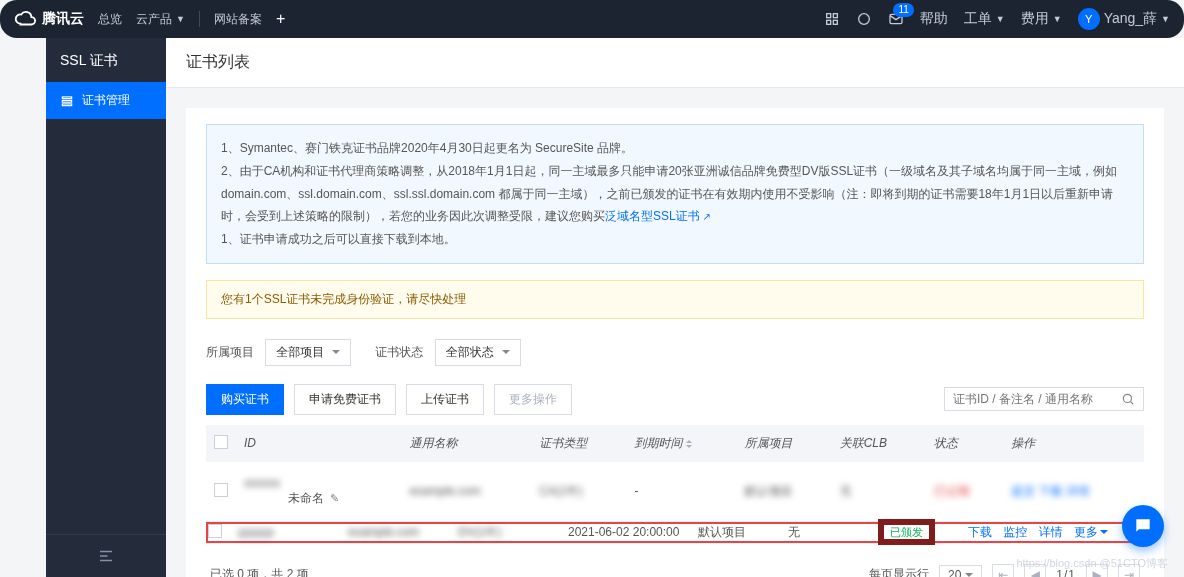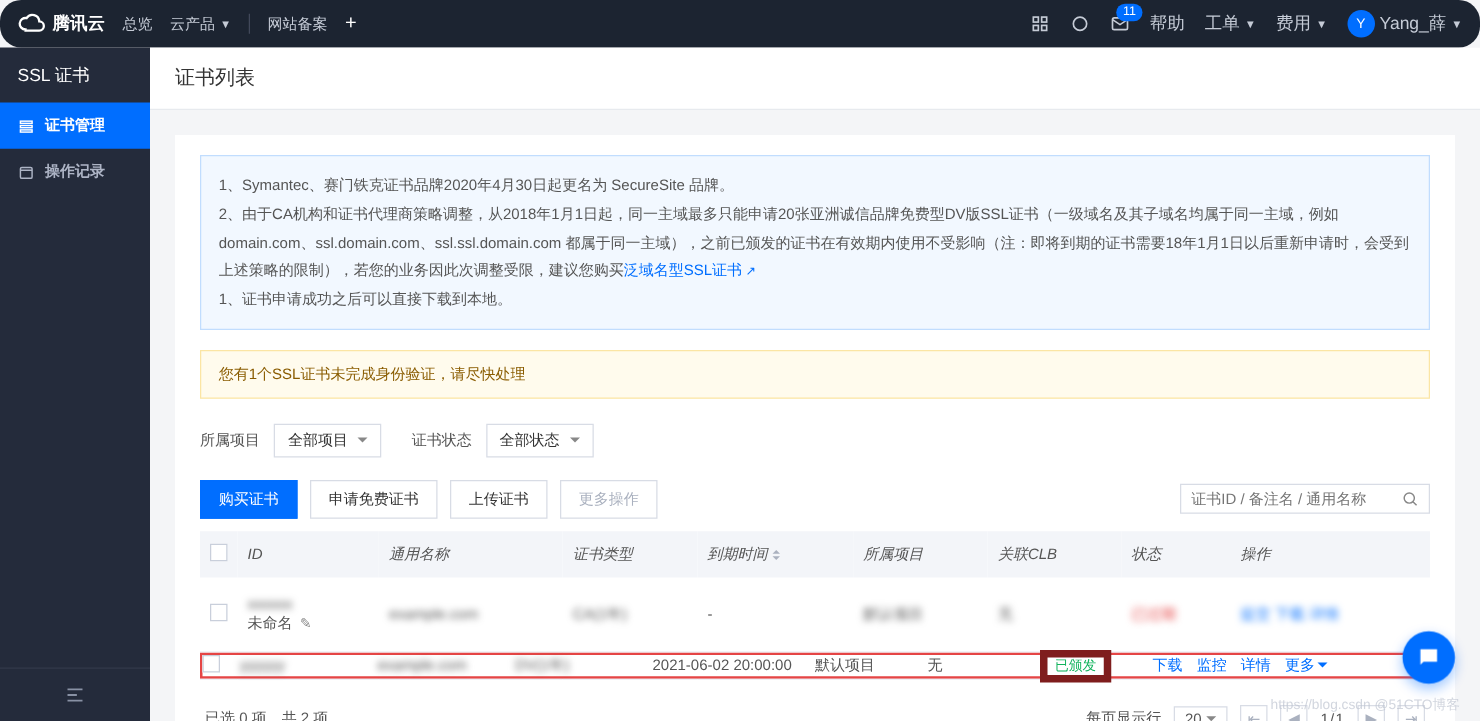--- a/index.html
+++ b/index.html
@@ -13,24 +13,24 @@
 .nav-link { color:#c5cbd6; font-size:12px; cursor:pointer; display:flex; align-items:center; gap:4px;}
 .nav-sep { width:1px; height:16px; background:#41485a; }
 .nav-plus { color:#fff; font-size:16px; cursor:pointer; font-weight:300; }
 
 .top-header .right { display:flex; align-items:center; gap:16px; height:100%;}
 .head-icon { color:#c5cbd6; cursor:pointer; position:relative; font-size:14px; display:flex; align-items:center; gap:4px;}
 .badge { position:absolute; top:-8px; right:-10px; background:#006eff; color:#fff; border-radius:8px; font-size:10px; padding:1px 5px; line-height:1.2;}
 .avatar-dot { width:22px; height:22px; border-radius:50%; background:#006eff; color:#fff; display:flex; align-items:center; justify-content:center; font-size:11px;}
 
 
-.shell { display:flex; height:calc(100vh - 38px); }
+.shell { display:flex; height:calc(100vh - 38px);padding-left:46px; }
 .sidebar { width:120px; background:#242b3b; color:#adb4c5; display:flex; flex-direction:column;}
 .side-title { color:#fff; padding:14px 14px 12px; font-size:14px; font-weight:500; }
-.side-item { display:flex; align-items:center; gap:8px; padding:10px 14px; cursor:pointer; font-size:12px;font-weight:bold; }
+.side-item { display:flex; align-items:center; gap:8px; padding:10px 14px; cursor:pointer; font-size:12px; }
 .side-item.active { background:#006eff; color:#fff; }
 .side-icon { width:14px; height:14px; display:inline-flex; align-items:center; justify-content:center; }
 .side-footer { margin-top:auto; padding:12px 0; display:flex; justify-content:center; border-top:1px solid #323a4b;}
 .side-footer svg { width:18px; height:18px; stroke:#8891a4; }
 
 .main { flex:1; display:flex; flex-direction:column; overflow:hidden;}
 .page-header { background:#fff; padding:14px 20px; font-size:16px; font-weight:500; border-bottom:1px solid #e7eaee; }
 .page-body { flex:1; padding:20px 20px 4px; overflow:auto; }
 .panel { background:#fff; padding:16px 20px; }
 
@@ -62,21 +62,21 @@
 .pill-red { color:#e54545; filter:blur(3px); }
 .pill-blue { color:#006eff; filter:blur(3px); }
 .status-issued { color:#12b35d; border:6px solid #7f1d1d; padding:1px 6px; font-size:11px; }
 .op-link { color:#006eff; margin-right:8px; cursor:pointer; }
 .op-more::after { content:""; border:4px solid transparent; border-top-color:#006eff; display:inline-block; transform:translateY(2px); margin-left:2px;}
 
 .row-highlight td { border-bottom:none;}
 .highlight-border { border:2px solid #e54545; }
 .highlight-cell-wrap td { padding:0 !important;}
 
-.name-cell { display:flex; align-items:center; gap:6px;}
+.name-cell { display:flex; align-items:center; gap:6px;margin-left:44px;}
 .edit-icon::before { content:"✎"; color:#888; font-size:11px; }
 
 .sort-icon { display:inline-flex; flex-direction:column; margin-left:4px; line-height:0; vertical-align:middle;}
 .sort-icon::before { content:""; border:3px solid transparent; border-bottom-color:#aab1bf; margin-bottom:2px;}
 .sort-icon::after { content:""; border:3px solid transparent; border-top-color:#aab1bf;}
 
 .footer-row { display:flex; align-items:center; padding:12px 4px; margin-top:8px; font-size:12px; color:#555; }
 .footer-row .right-pg { margin-left:auto; display:flex; align-items:center; gap:10px;}
 .pg-sel { border:1px solid #d8dce5; padding:2px 8px; display:inline-flex; align-items:center; gap:4px; cursor:pointer;}
 .pg-sel::after{ content:""; border:4px solid transparent; border-top-color:#888; transform:translateY(2px);}
@@ -151,29 +151,20 @@
     <div class="side-title">SSL 证书</div>
     <div class="side-item active">
       <span class="side-icon">
           <svg viewBox="0 0 24 24" width="14" height="14" fill="none" stroke="currentColor" stroke-width="2">
             <rect x="4" y="5" width="16" height="3"></rect>
             <rect x="4" y="11" width="16" height="3"></rect>
             <rect x="4" y="17" width="16" height="3"></rect>
           </svg>
         </span>
       <span>证书管理</span>
-    </div>
-    <div class="side-item">
-      <span class="side-icon">
-          <svg viewBox="0 0 24 24" width="14" height="14" fill="none" stroke="currentColor" stroke-width="2">
-            <rect x="4" y="5" width="16" height="15" rx="2"></rect>
-            <path d="M4 9h16"></path>
-          </svg>
-        </span>
-      <span>操作记录</span>
     </div>
     <div class="side-footer">
       <svg viewBox="0 0 24 24" fill="none" stroke-width="2">
           <path d="M4 6h16M4 12h10M4 18h16"></path>
         </svg>
     </div>
   </div>
 
   <div class="main">
     <div class="page-header">证书列表</div>

